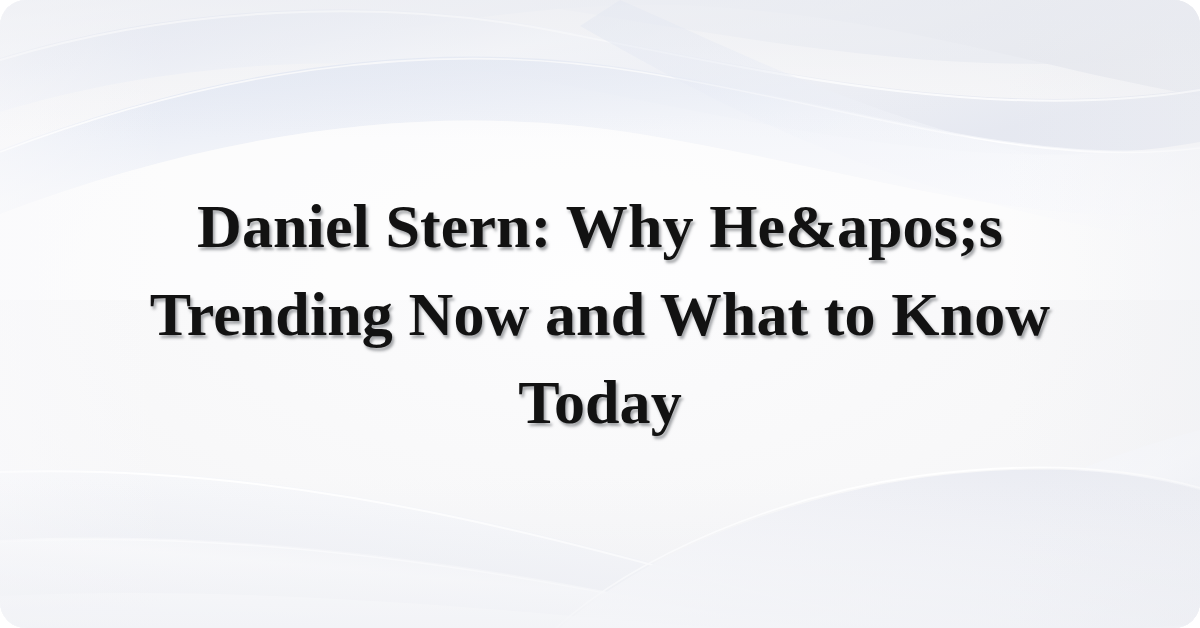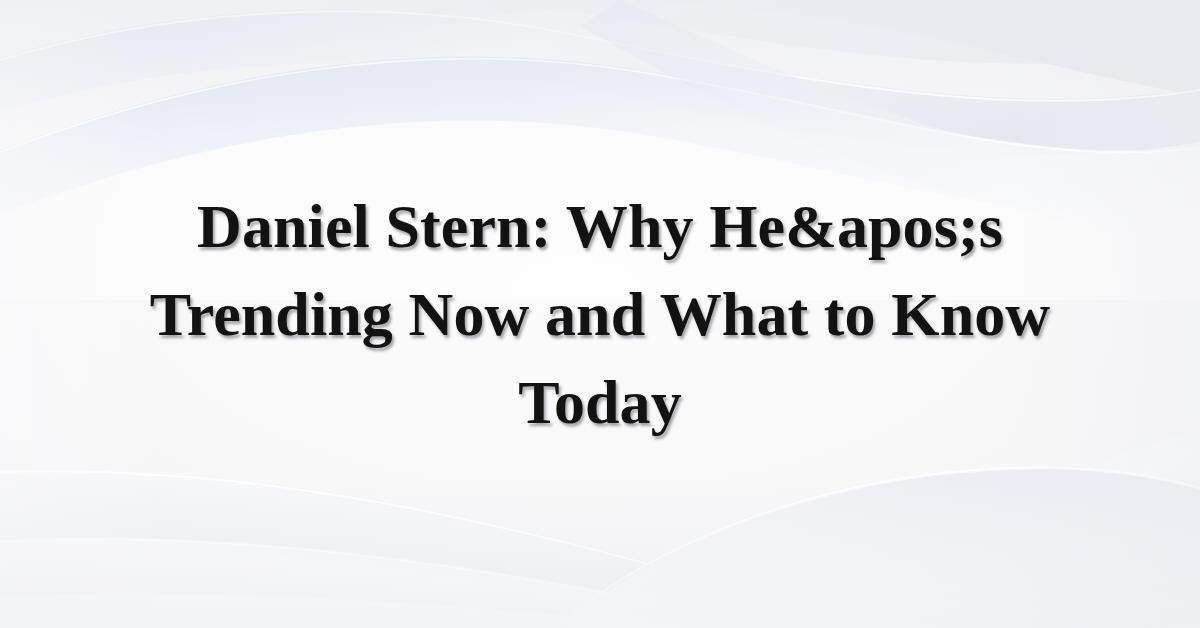--- a/index.html
+++ b/index.html
@@ -9,20 +9,21 @@
     background: #ffffff;
   }
 
   #og-card {
     position: relative;
     width: 1200px;
     height: 628px;
     overflow: hidden;
     background: #f6f6f7;
     font-family: "Liberation Serif", "DejaVu Serif", serif;
+    border-radius: 26px;
   }
 
   
 
   .bg-layer {
     position: absolute;
     inset: 0;
     width: 1200px;
     height: 628px;
     display: block;

